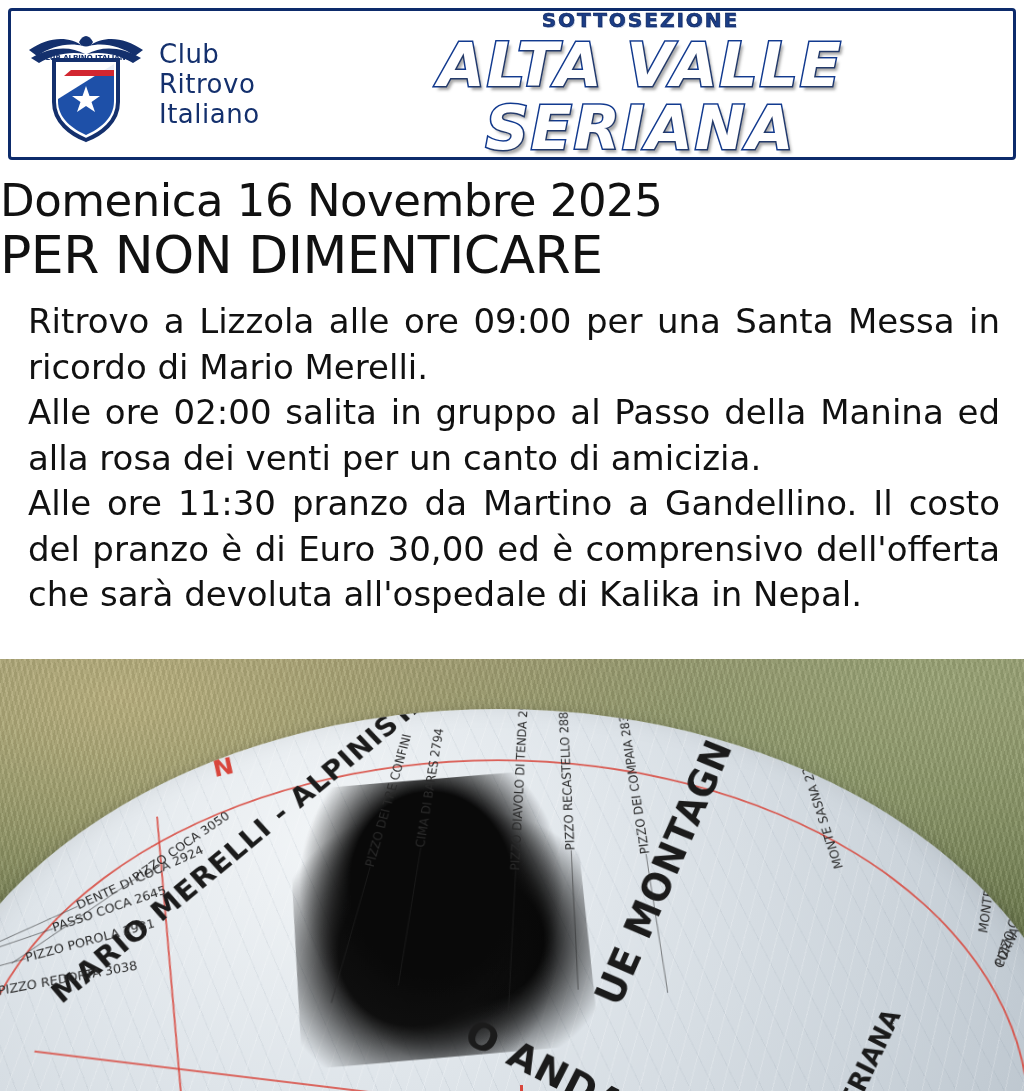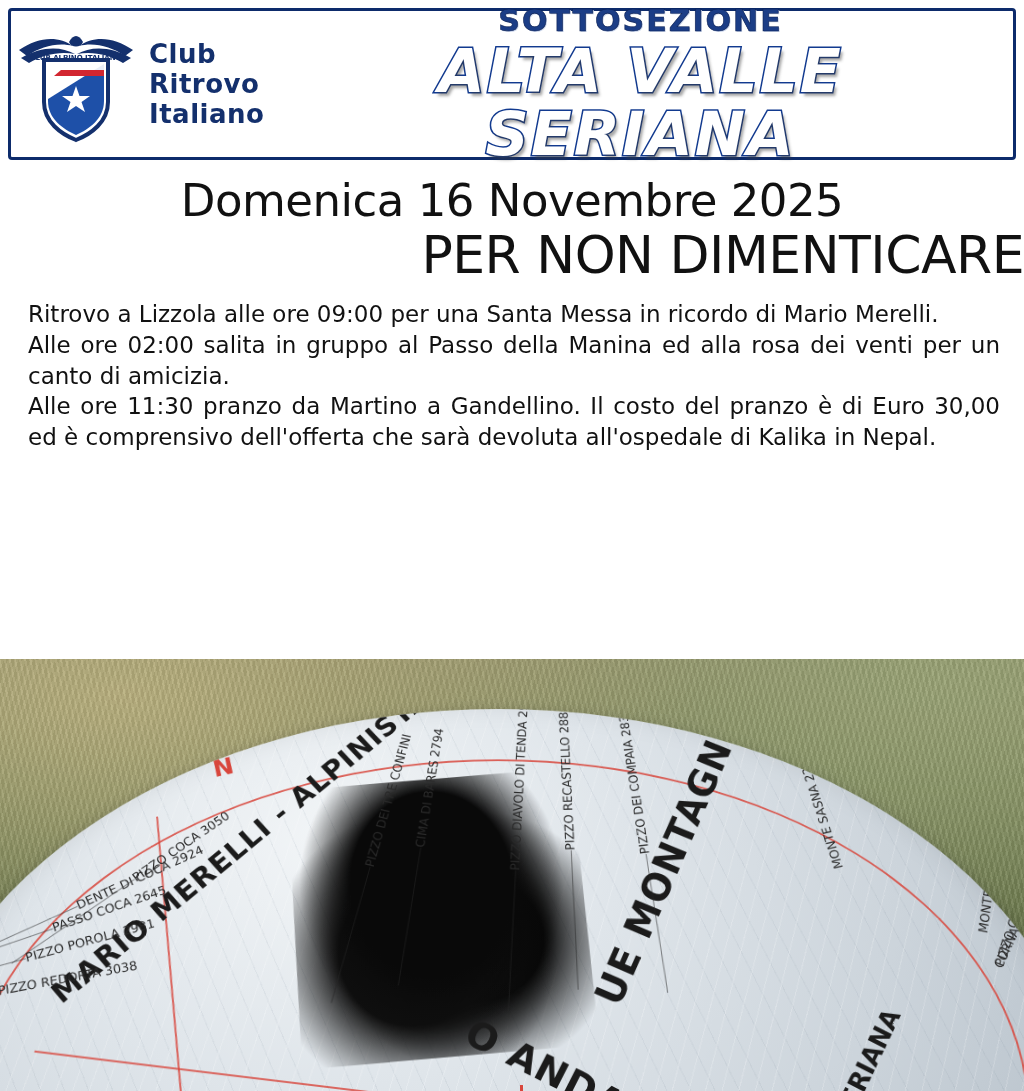--- a/index.html
+++ b/index.html
@@ -24,53 +24,54 @@
     height: 152px;
     border: 3px solid #0d2b6b;
     border-radius: 4px;
     background: #ffffff;
     display: flex;
     align-items: center;
   }
   .logo-block {
     display: flex;
     align-items: center;
+    padding-left: 10px;
     gap: 8px;
     width: 275px;
     flex: none;
   }
   .cai-emblem {
     position: relative;
     width: 130px;
     height: 120px;
     flex: none;
   }
   .cai-emblem svg { display: block; }
   .cai-words {
     display: flex;
     flex-direction: column;
     justify-content: center;
     line-height: 1.16;
   }
   .cai-words span {
     font-family: "DejaVu Sans", sans-serif;
-    font-weight: bold;
+    font-weight: normal;
     font-size: 26px;
     color: #14306d;
     letter-spacing: .5px;
   }
   .title-block {
     flex: 1;
     text-align: center;
     padding-right: 18px;
   }
   .sottosezione {
     font-family: "DejaVu Sans", sans-serif;
     font-weight: bold;
-    font-size: 30px;
+    font-size: 20px;
     letter-spacing: 2px;
     color: #1b3d86;
     -webkit-text-stroke: 0.6px #0b1f52;
     text-shadow: 1px 1px 0 #c9d4ea;
     margin-bottom: 2px;
   }
   .alta-valle {
     font-family: "DejaVu Sans", sans-serif;
     font-weight: bold;
     font-style: italic;
@@ -78,40 +79,38 @@
     letter-spacing: 2px;
     color: #ffffff;
     -webkit-text-stroke: 3px #123a8f;
     paint-order: stroke fill;
     text-shadow: 3px 4px 3px rgba(60,60,60,.45);
     line-height: 1.05;
   }
 
   
   .doc-date {
-    text-align: center;
     font-family: "DejaVu Sans", sans-serif;
     font-size: 45px;
     color: #111;
     margin-top: 14px;
     letter-spacing: -0.5px;
   }
   .doc-heading {
-    text-align: right;
+    text-align: left;
     font-family: "DejaVu Sans", sans-serif;
     font-size: 52px;
     color: #111;
     letter-spacing: -0.5px;
     margin-top: -2px;
-    margin-left: 30px;
   }
   .body-text {
     margin: 14px 24px 0 28px;
     font-family: "DejaVu Sans", sans-serif;
-    font-size: 23px;
+    font-size: 34px;
     line-height: 1.34;
     color: #111;
     text-align: justify;
     text-justify: inter-word;
   }
   .body-text p { margin-bottom: 0; }
 
   
   .photo {
     position: absolute;

